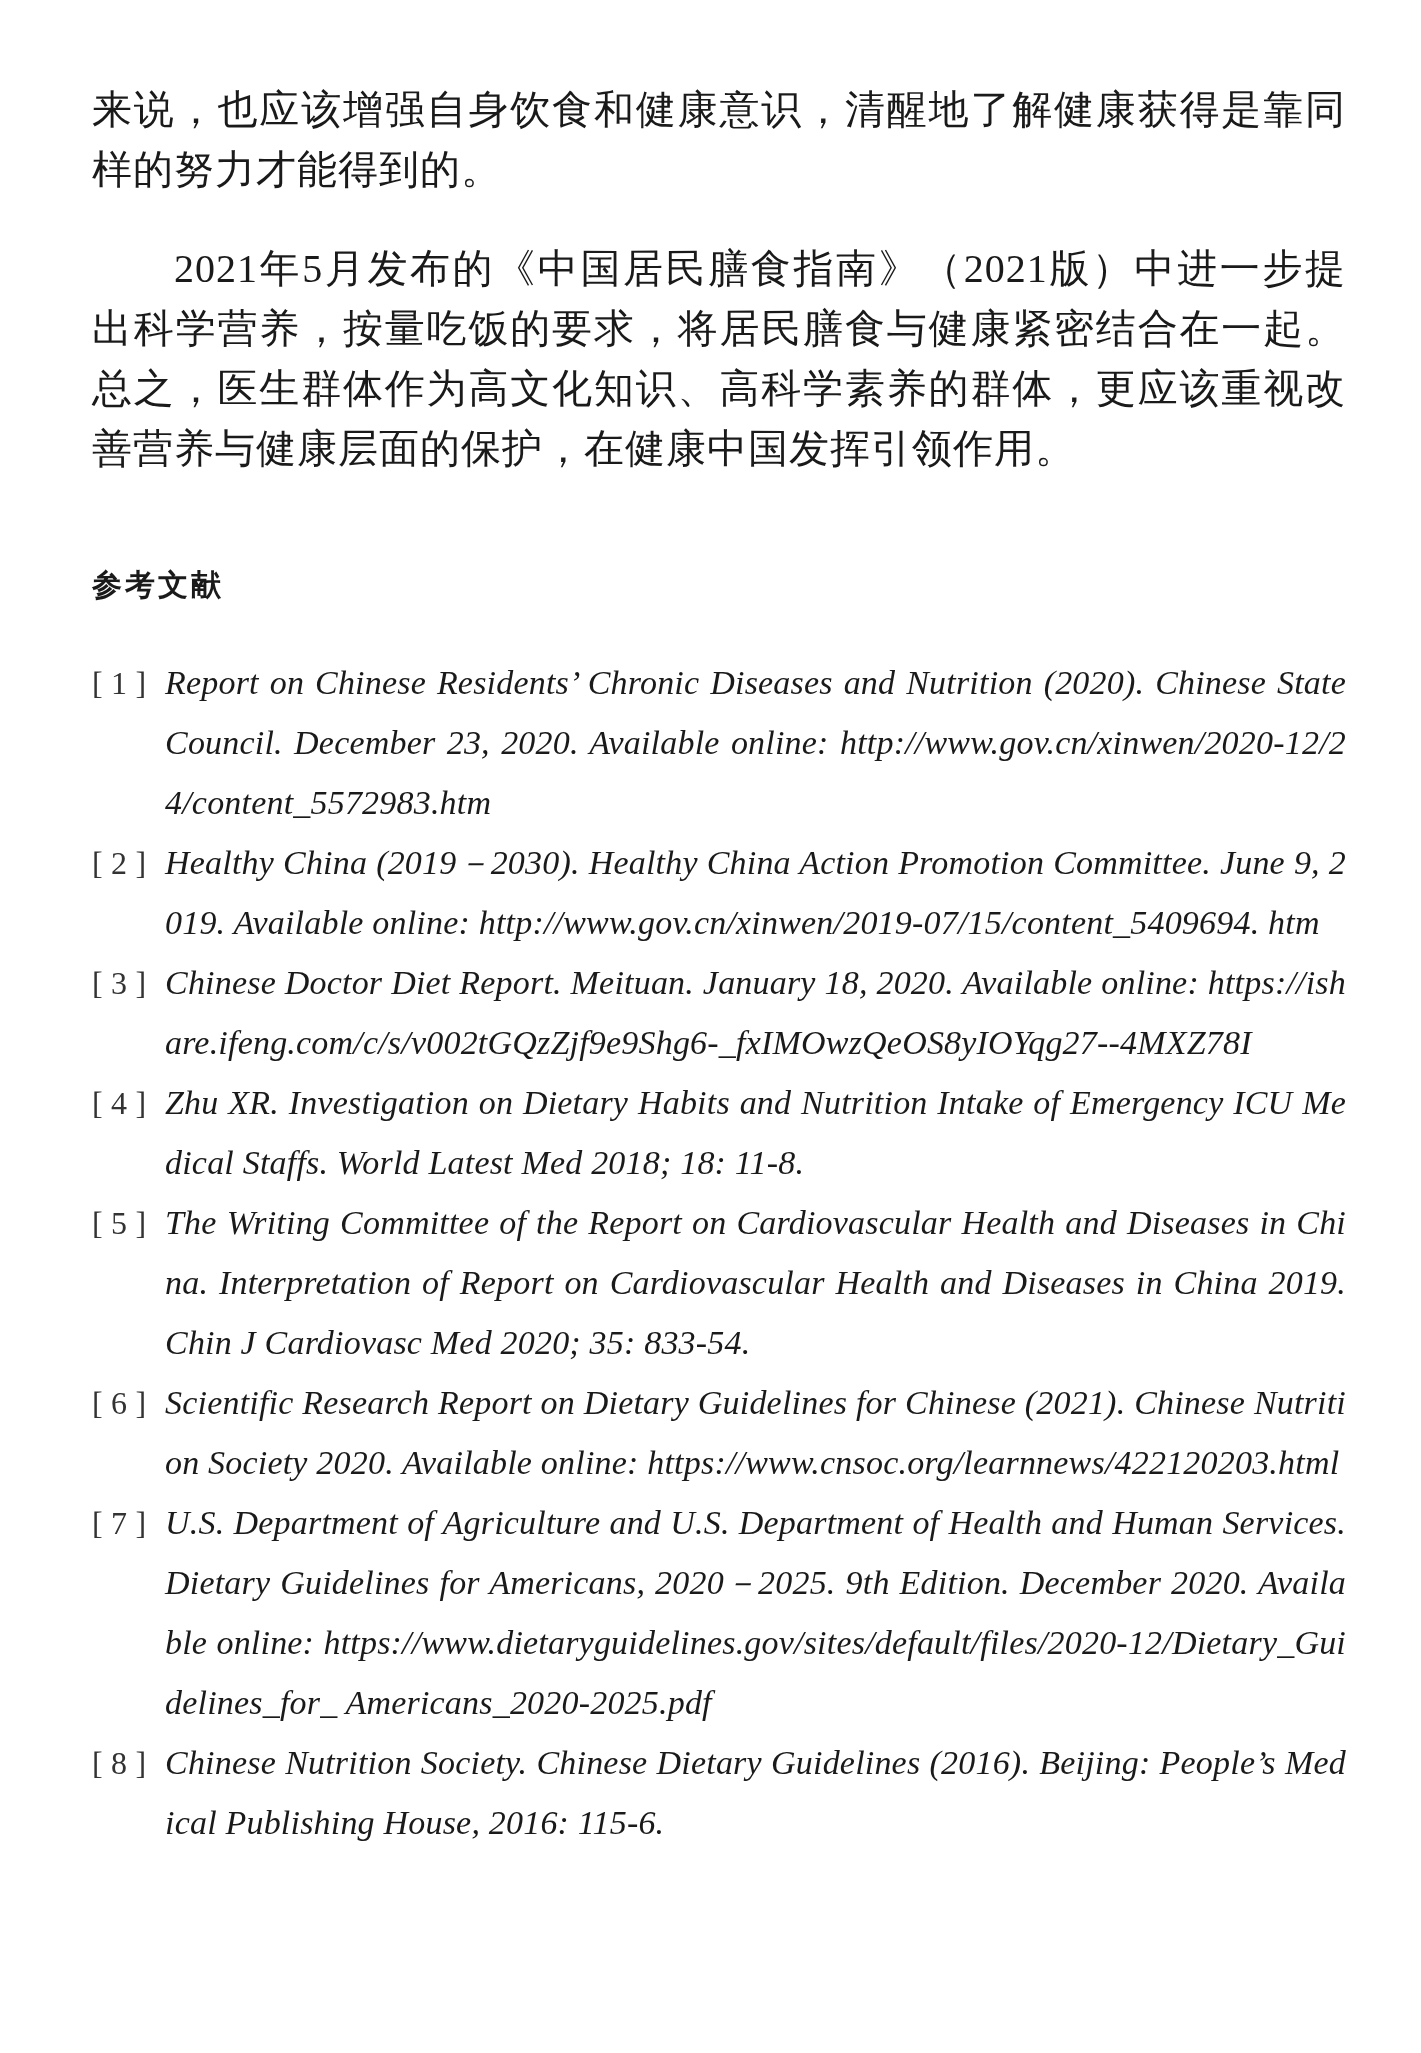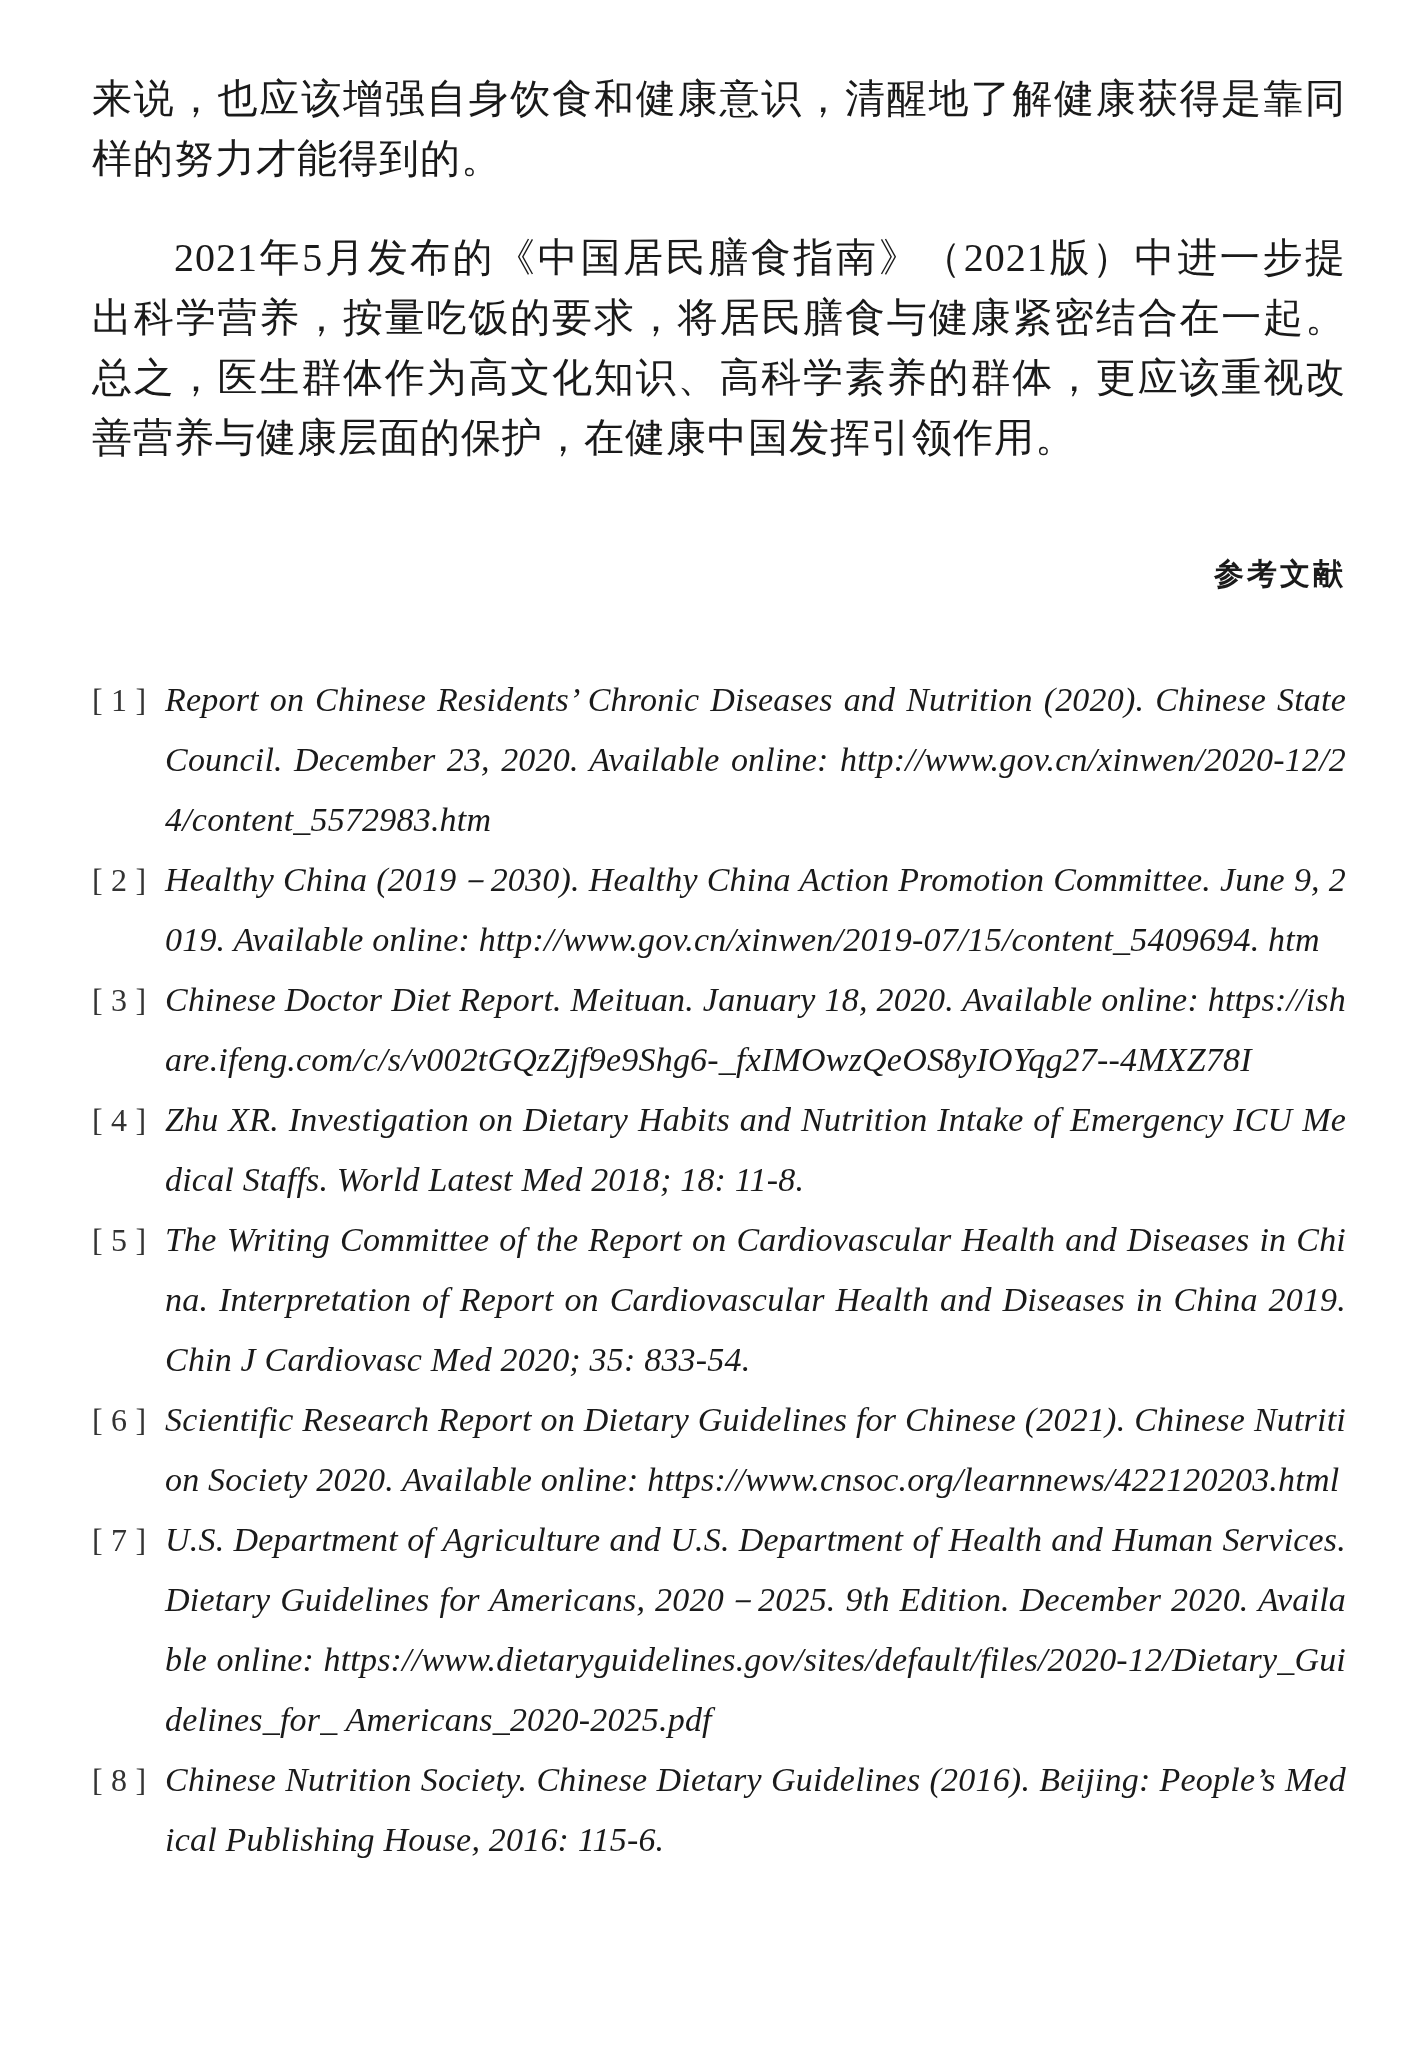--- a/index.html
+++ b/index.html
@@ -1,22 +1,22 @@
 <!DOCTYPE html>
 <html><head>
 <meta charset="utf-8">
 <style>
   html, body { margin: 0; padding: 0; background: #ffffff; }
   body { width: 1421px; height: 2053px; position: relative; overflow: hidden;
          font-family: "Liberation Serif", "DejaVu Serif", serif; color: #1a1a1a; }
-  .page { position: absolute; left: 92px; top: 69px; width: 1254px; }
+  .page { position: absolute; left: 92px; top: 80px; width: 1254px; }
   .para { font-size: 40px; line-height: 60px; margin: 0; text-align: justify; letter-spacing: 1px; }
   .para.indent { text-indent: 82px; margin-top: 39px; }
-  .heading { text-align: right; font-size: 30px; font-weight: bold; letter-spacing: 3px;
-             margin-top: 86px; margin-bottom: 76px; line-height: 40px;
+  .heading { text-align: left; font-size: 30px; font-weight: bold; letter-spacing: 3px;
+             margin-top: 86px; margin-bottom: 48px; line-height: 40px;
              font-family: "DejaVu Sans", sans-serif; }
   .refs { list-style: none; margin: 0; padding: 0; }
   .ref { position: relative; padding-left: 73px; font-size: 34px; line-height: 60px;
          text-align: justify; letter-spacing: 0.2px; }
   .ref-num { position: absolute; left: 0; top: 0; width: 66px; color: #333; font-size: 32px; white-space: pre; }
   .ref-text { display: block; word-break: break-all; font-style: italic; }
 </style>
 </head>
 <body>
 

